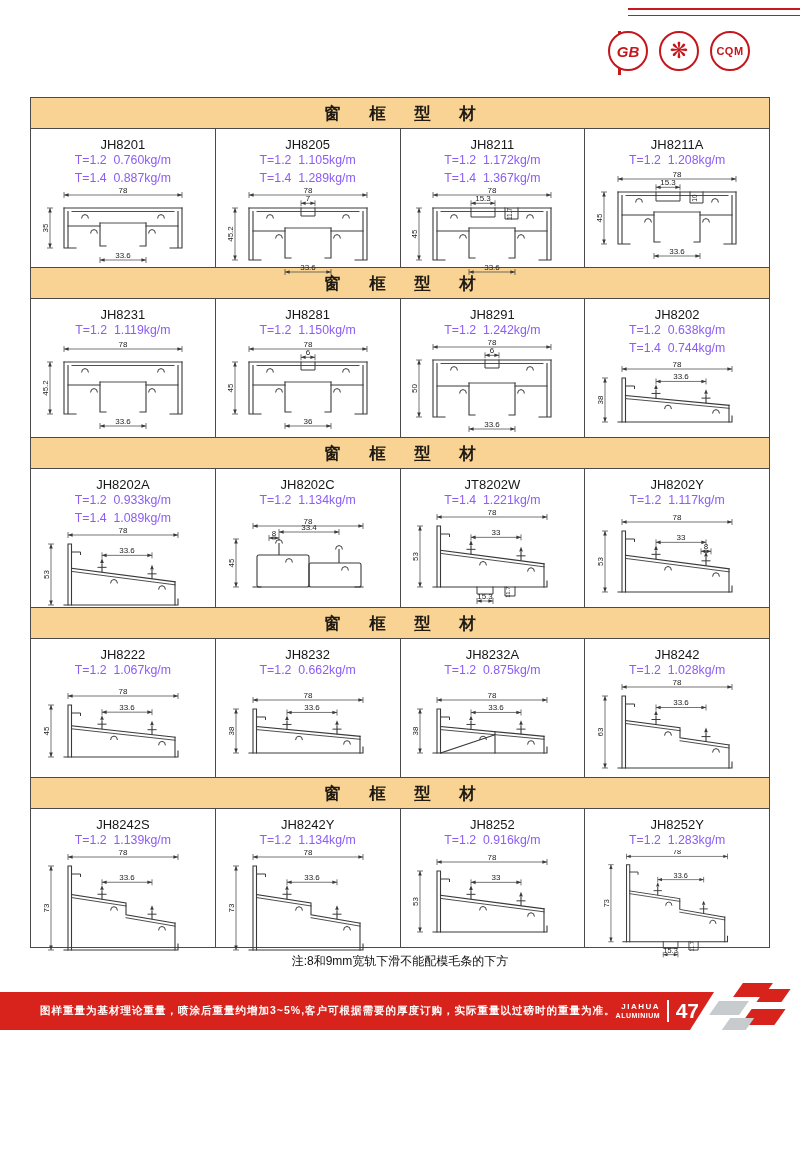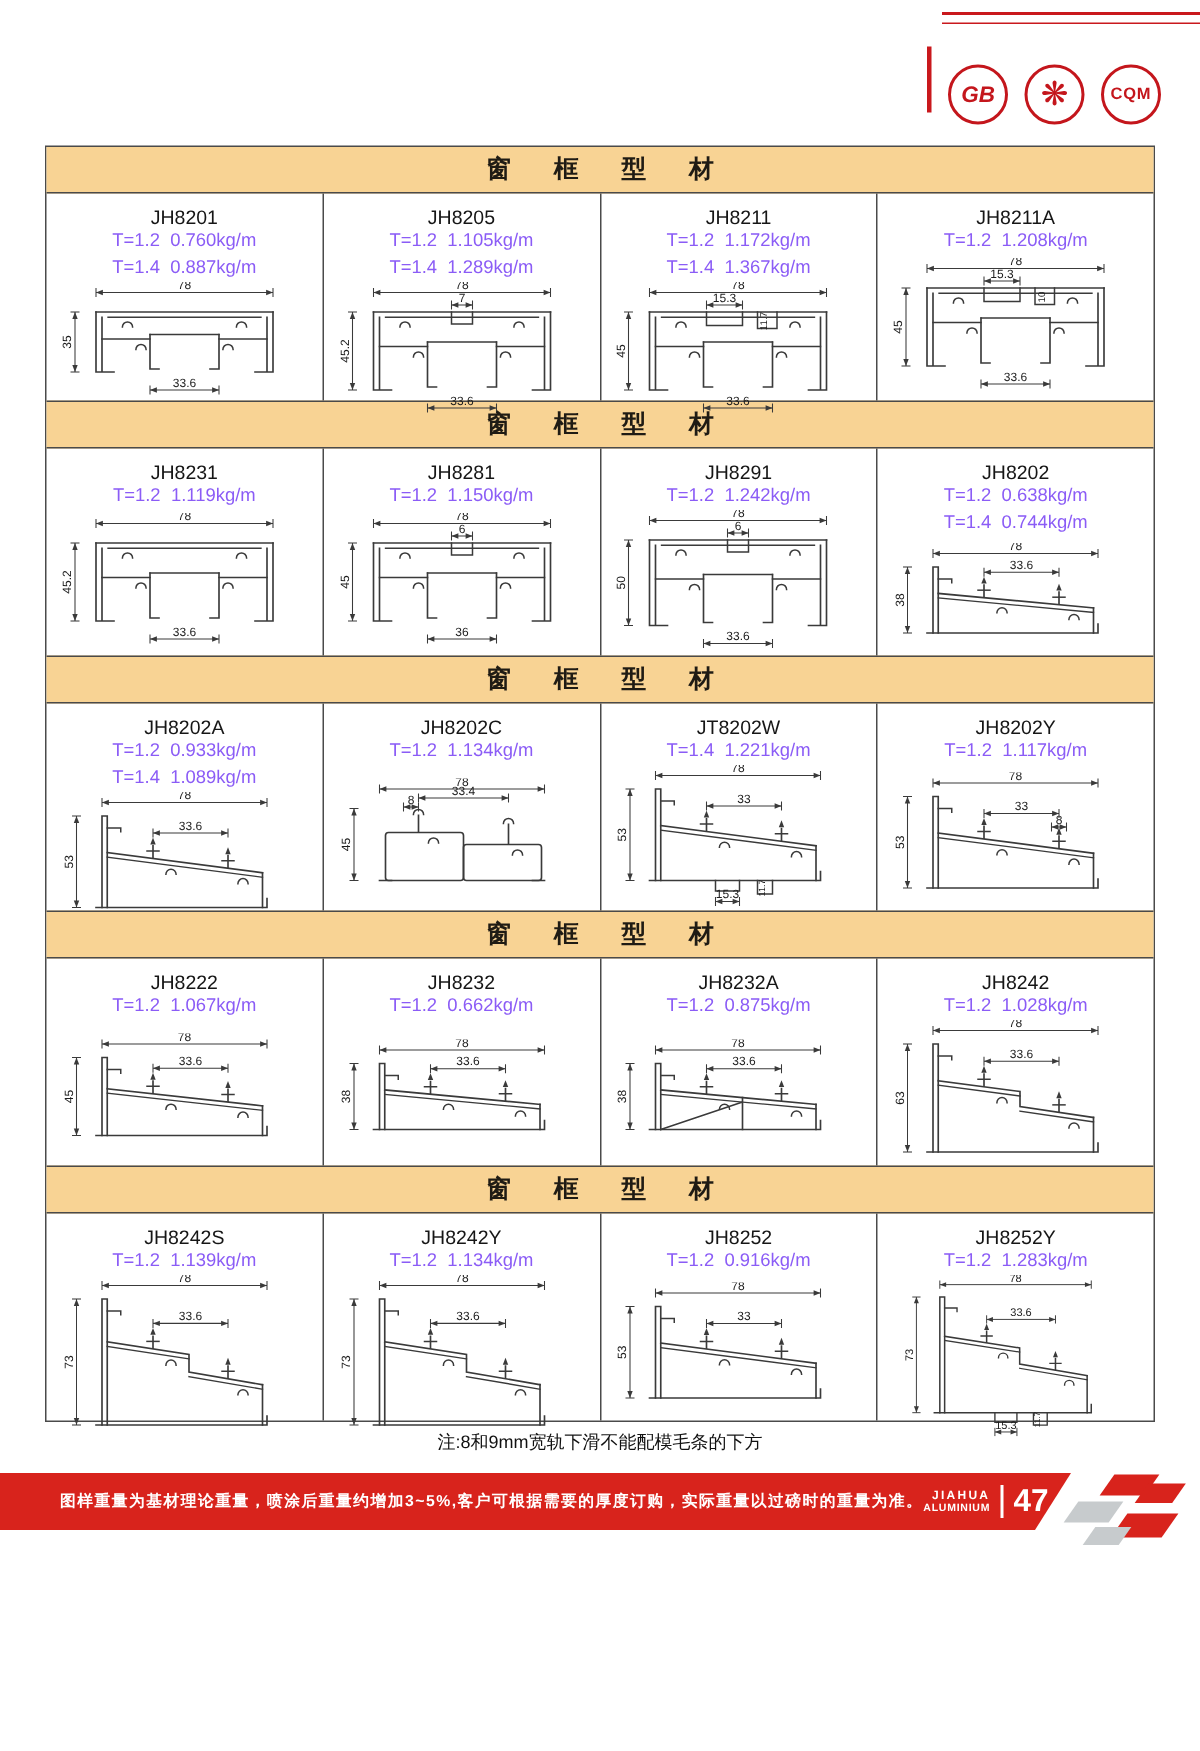--- a/index.html
+++ b/index.html
@@ -6,21 +6,21 @@
     font-family:"Liberation Sans","DejaVu Sans",sans-serif;color:#1c1c1c;}
   .page{position:relative;width:800px;height:1167px;background:#fff;}
   
   .header{position:relative;height:97px;}
   .toplines{position:absolute;top:8px;left:628px;right:0;height:5px;
     border-top:2.5px solid #c9181d;border-bottom:1px solid #c9181d;}
   .title-block{position:absolute;right:192px;top:26px;text-align:right;}
   .main-title{font-size:25px;font-weight:bold;letter-spacing:1px;color:#171717;line-height:1.1;}
   .sub-title{font-size:11.5px;letter-spacing:1.6px;color:#2e2e2e;margin-top:3px;}
   .red-divider{position:absolute;left:618px;top:31px;width:2.5px;height:44px;background:#c9181d;}
-  .logos{position:absolute;left:632px;top:31px;display:flex;gap:11px;margin-top:12px;}
+  .logos{position:absolute;left:608px;top:31px;display:flex;gap:11px;}
   .stamp{width:40px;height:40px;border-radius:50%;border:2.5px solid #c4161c;box-sizing:border-box;
     color:#c4161c;display:flex;align-items:center;justify-content:center;font-weight:bold;background:#fff;}
   .stamp.gb{font-style:italic;font-size:15px;}
   .stamp.star{font-size:22px;}
   .stamp.cqm{font-size:11px;letter-spacing:.5px;}
   
   .ptable{margin:0 30px 0 30px;border:1.6px solid #4a4a4a;}
   .banner{height:30px;line-height:30px;text-align:center;background:#f8d394;
     border-top:1.2px solid #4a4a4a;border-bottom:1.2px solid #4a4a4a;
     font-size:16.5px;font-weight:bold;letter-spacing:12px;color:#1f1b14;text-indent:12px;}
@@ -28,21 +28,21 @@
   .row{display:flex;height:138px;}
   .cell{flex:1;display:flex;flex-direction:column;align-items:center;min-width:0;}
   .cell + .cell{border-left:1.1px solid #4a4a4a;}
   .code{margin-top:8px;font-size:13px;color:#161616;}
   .spec{font-size:12.3px;color:#8b5cf6;line-height:1.45;white-space:pre;}
   .dwrap{flex:1;display:flex;align-items:center;justify-content:center;width:100%;}
   .dwrap svg{max-height:112px;max-width:180px;width:auto;height:auto;}
   
   .note{margin:5px 30px 0 30px;text-align:center;font-size:12px;color:#111;}
   .footer{position:relative;height:62px;margin-top:12px;}
-  .bar{position:absolute;left:0;top:0;width:714px;height:38px;background:#d8231c;
+  .bar{position:absolute;left:0;top:10px;width:714px;height:38px;background:#d8231c;
     clip-path:polygon(0 0,100% 0,calc(100% - 24px) 100%,0 100%);
     display:flex;align-items:center;color:#fff;}
   .bar-text{margin-left:40px;font-size:10.5px;font-weight:bold;letter-spacing:1px;white-space:nowrap;}
   .brand{margin-left:auto;margin-right:48px;display:flex;align-items:center;gap:7px;}
   .brand-name{text-align:right;font-weight:bold;line-height:1.15;}
   .brand-name .l1{font-size:8px;letter-spacing:1.5px;}
   .brand-name .l2{font-size:7px;letter-spacing:.5px;}
   .brand-sep{width:1.5px;height:22px;background:#fff;}
   .page-num{font-size:21px;font-weight:bold;}
   .logo-mark{position:absolute;right:6px;top:0;width:88px;height:60px;}

